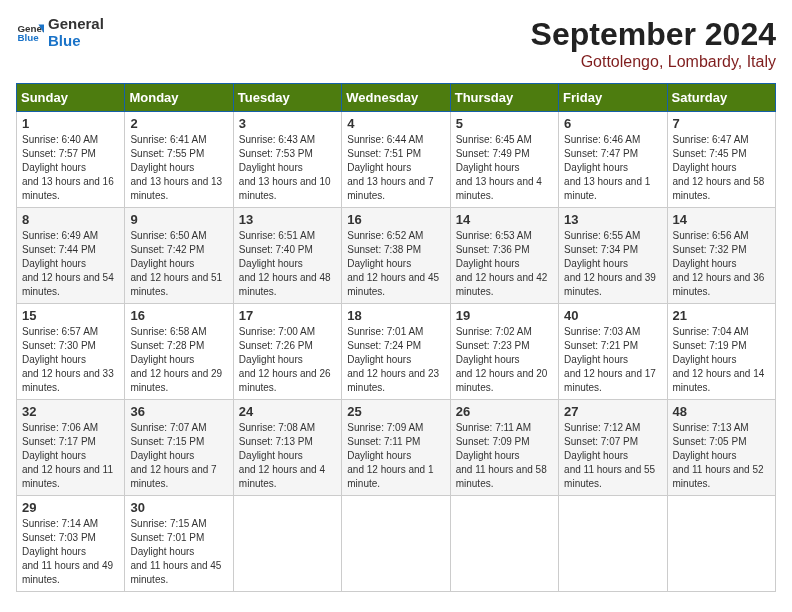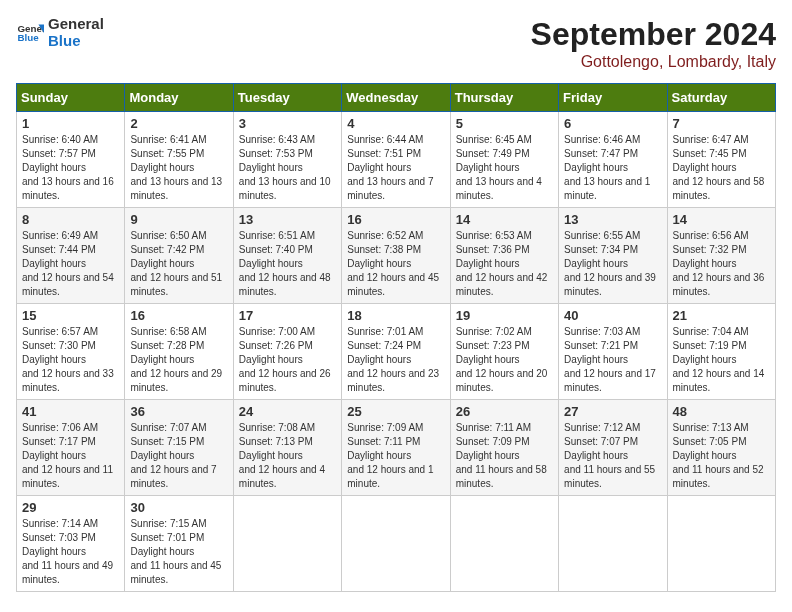--- a/index.html
+++ b/index.html
@@ -307,21 +307,21 @@
         <div class="day-info">
           Sunrise: 7:04 AM<br>
           Sunset: 7:19 PM<br>
           Daylight hours<br>
           and 12 hours and 14 minutes.
         </div>
       </td>
       </tr>
       <tr>
         <td>
-        <span class="day-number">41</span>
+        <span class="day-number">32</span>
         <div class="day-info">
           Sunrise: 7:06 AM<br>
           Sunset: 7:17 PM<br>
           Daylight hours<br>
           and 12 hours and 11 minutes.
         </div>
       </td>
         <td>
         <span class="day-number">36</span>
         <div class="day-info">

